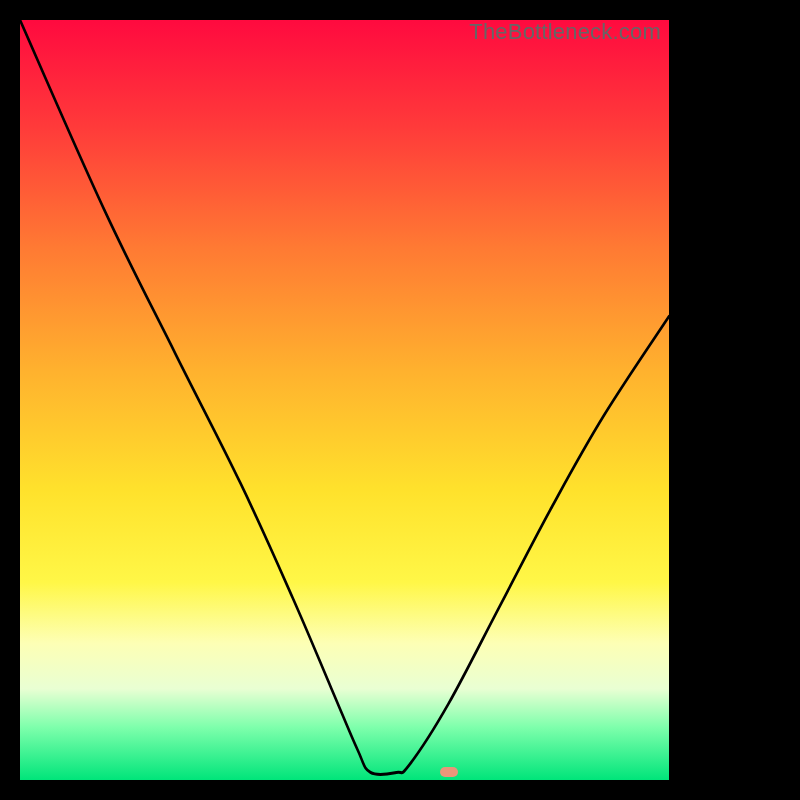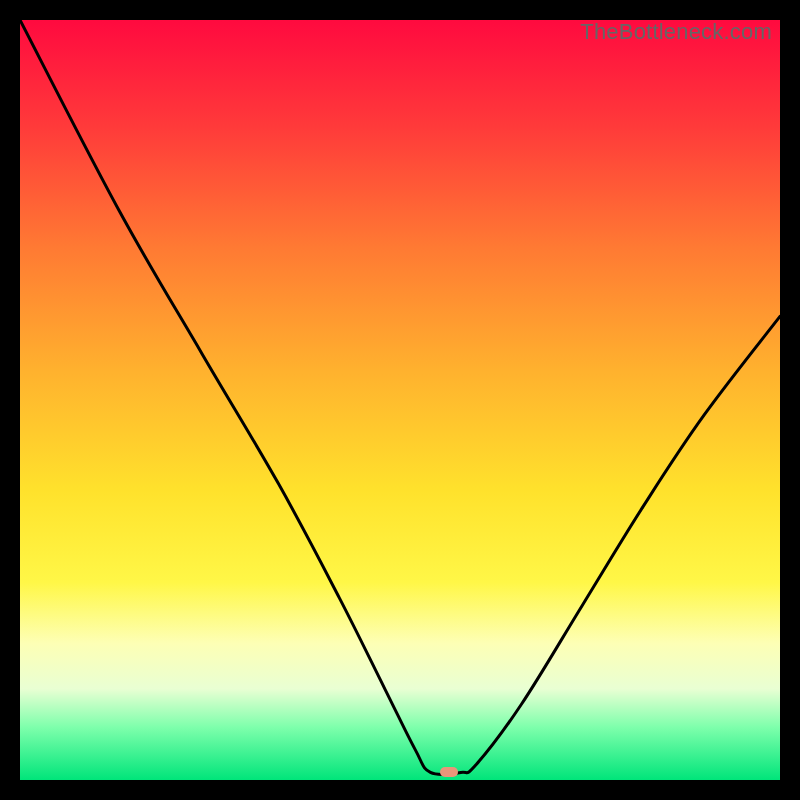--- a/index.html
+++ b/index.html
@@ -14,21 +14,21 @@
   .stage {
     position: relative;
     width: 800px;
     height: 800px;
     background: #000;
   }
   .plot {
     position: absolute;
     left: 20px;
     top: 20px;
-    width: 760px;
+    width: 649px;
     height: 760px;
     overflow: hidden;
   }
   .gradient {
     position: absolute;
     left: 0; top: 0;
     width: 100%; height: 100%;
   }
   .watermark {
     position: absolute;

